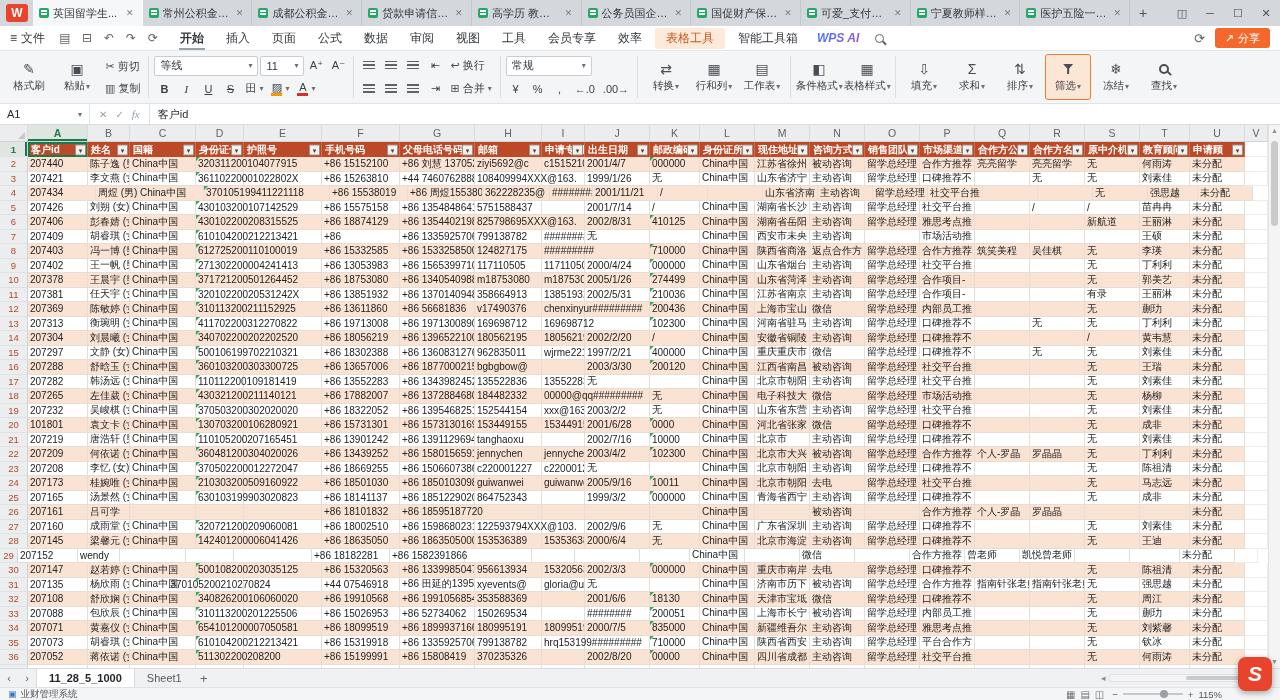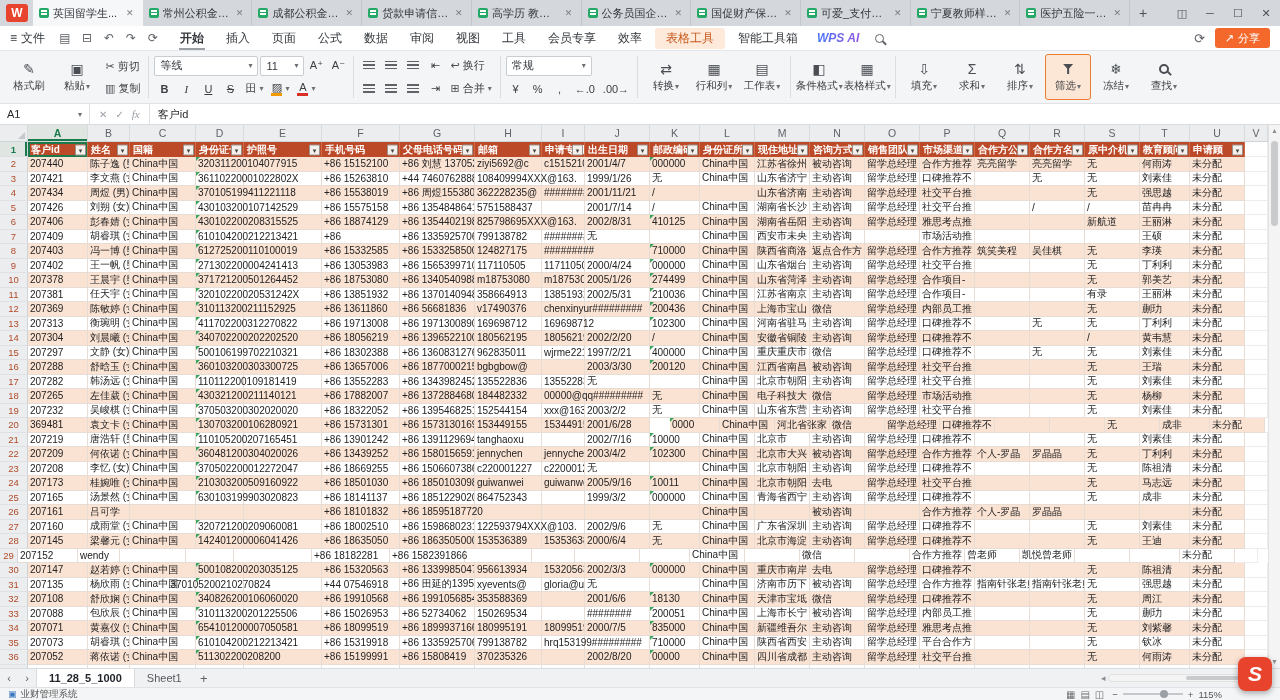--- a/index.html
+++ b/index.html
@@ -734,21 +734,21 @@
       </div>
       <div class="td" style="width: 55px;">
         <span>未分配</span>
       </div>
       <div class="td outside" style="width: 23px;"></div>
     </div>
     <div class="row band">
       <div class="rownum" style="width: 28px;">
         <span>4</span>
       </div>
-      <div class="td" style="width: 60px;">
+      <div class="td" style="width: 68px;">
         <span>207434</span>
       </div>
       <div class="td" style="width: 42px;">
         <span>周煜 (男)</span>
       </div>
       <div class="td" style="width: 66px;">
         <span>China中国</span>
       </div>
       <div class="td ovf tri" style="width: 48px;">
         <span>370105199411221118</span>
@@ -1729,21 +1729,21 @@
       <div class="td" style="width: 55px;">
         <span>未分配</span>
       </div>
       <div class="td outside" style="width: 23px;"></div>
     </div>
     <div class="row band">
       <div class="rownum" style="width: 28px;">
         <span>20</span>
       </div>
       <div class="td" style="width: 60px;">
-        <span>369481</span>
+        <span>101801</span>
       </div>
       <div class="td" style="width: 42px;">
         <span>袁文卡 (女</span>
       </div>
       <div class="td" style="width: 66px;">
         <span>China中国</span>
       </div>
       <div class="td ovf tri" style="width: 48px;">
         <span>130703200106280921</span>
       </div>
@@ -1756,21 +1756,21 @@
       </div>
       <div class="td" style="width: 67px;">
         <span>153449155</span>
       </div>
       <div class="td" style="width: 43px;">
         <span>153449155</span>
       </div>
       <div class="td" style="width: 65px;">
         <span>2001/6/28</span>
       </div>
-      <div class="td tri" style="width: 50px; margin-left: 20px;">
+      <div class="td tri" style="width: 50px;">
         <span>0000</span>
       </div>
       <div class="td" style="width: 55px;">
         <span>China中国</span>
       </div>
       <div class="td" style="width: 55px;">
         <span>河北省张家</span>
       </div>
       <div class="td" style="width: 55px;">
         <span>微信</span>

